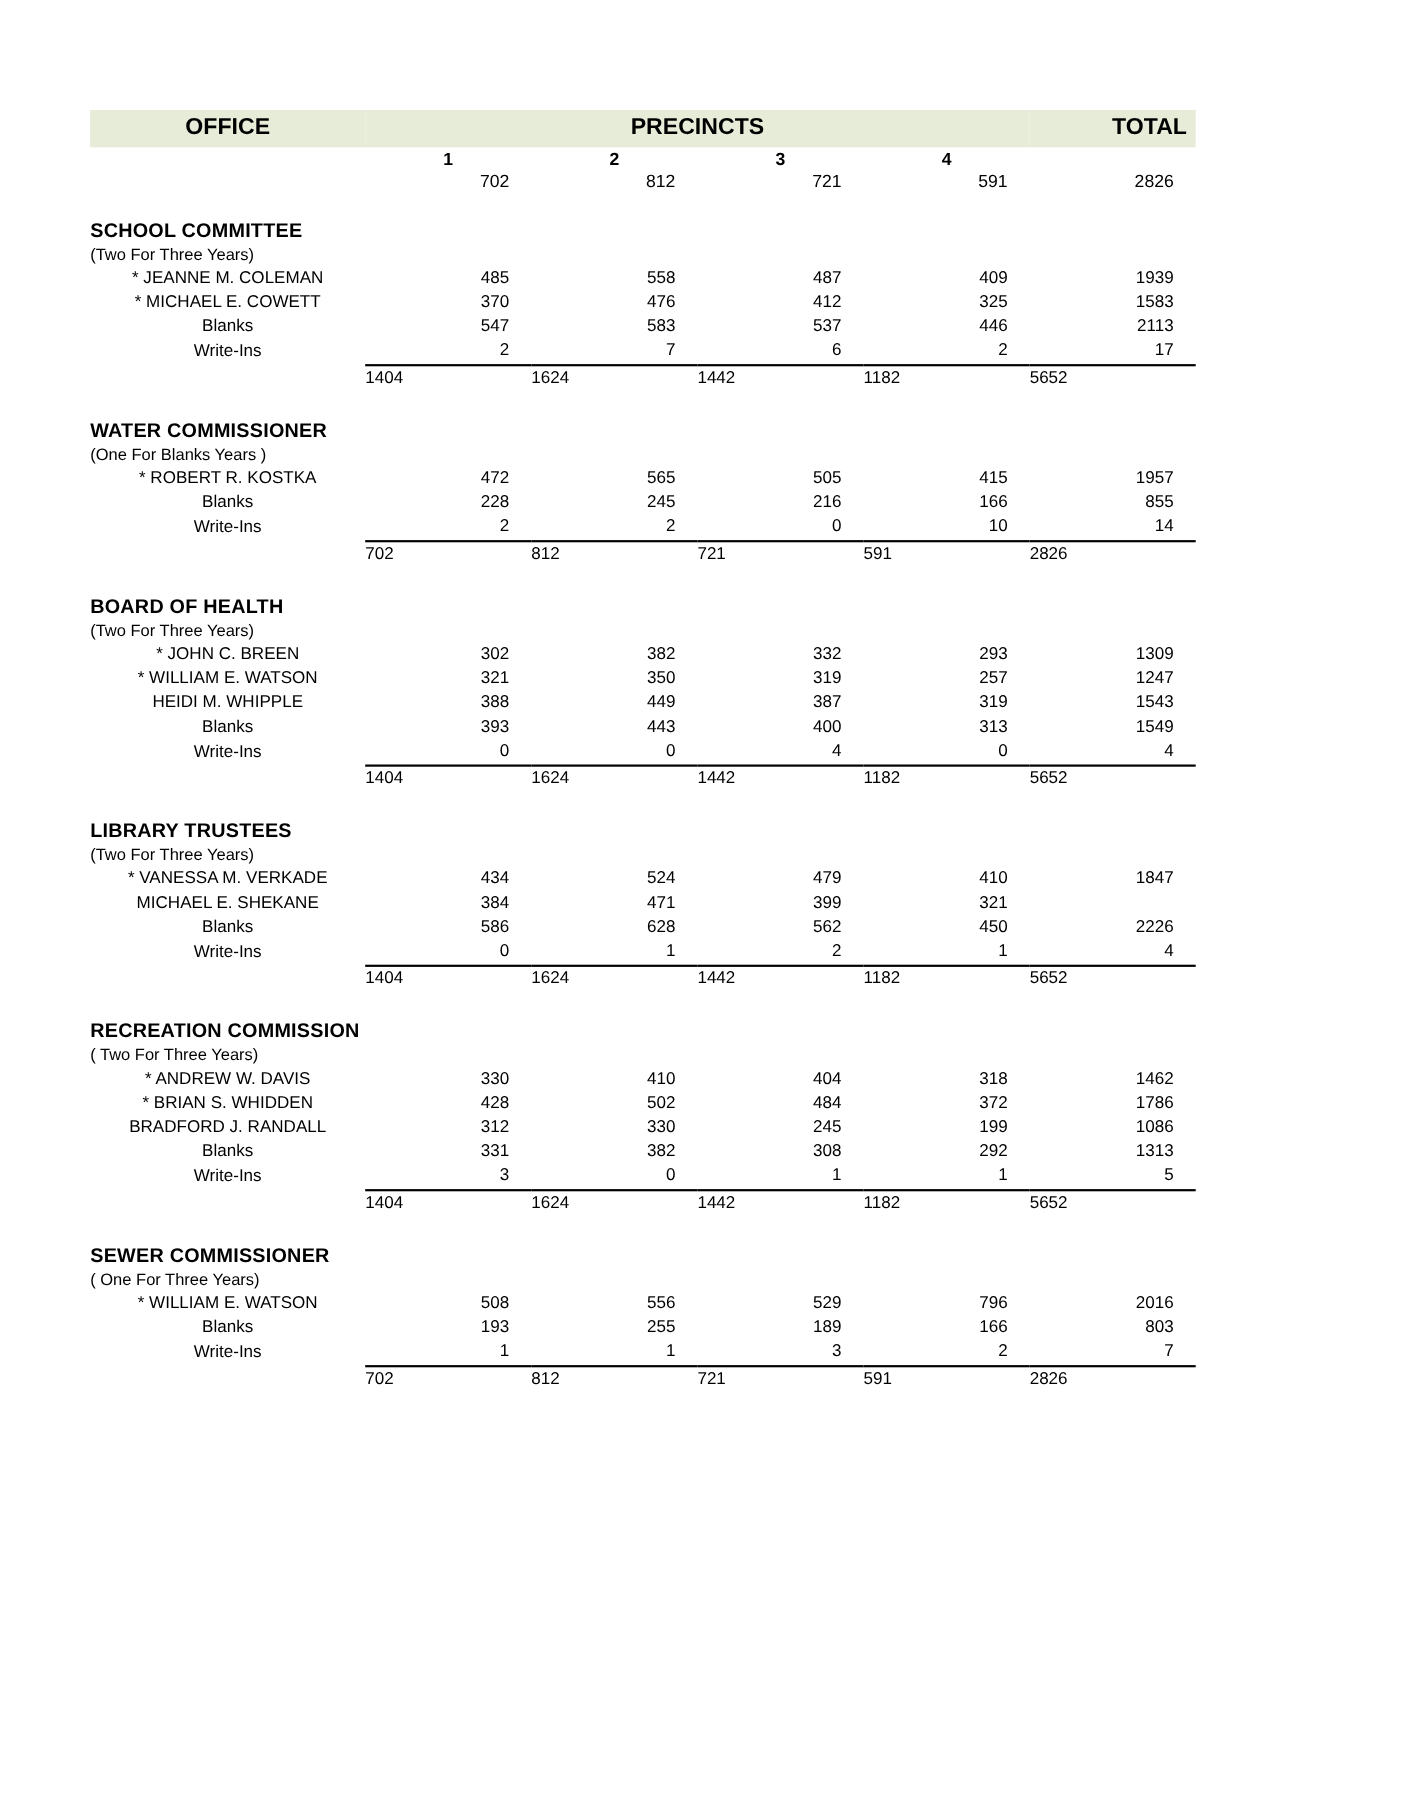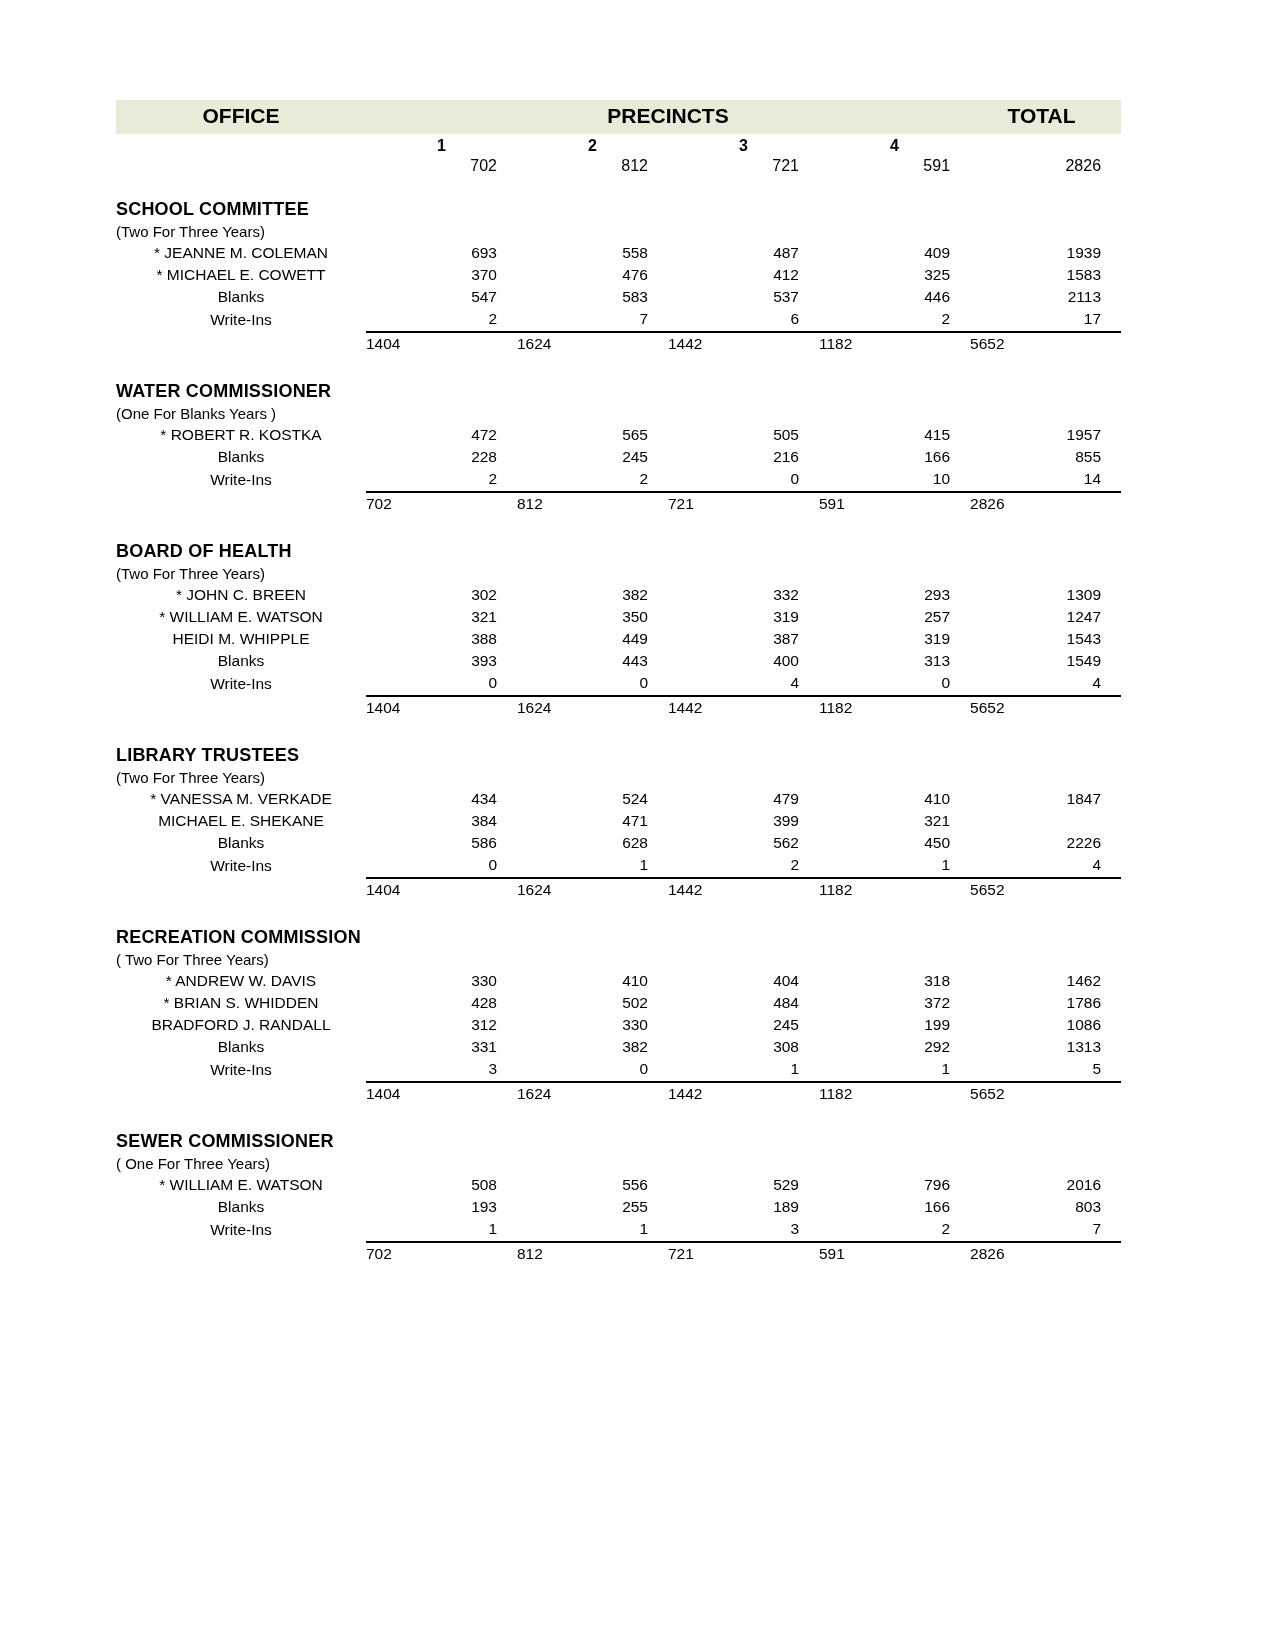--- a/index.html
+++ b/index.html
@@ -9,21 +9,21 @@
   }
   body {
     width: 1274px;
     height: 1649px;
     font-family: "Liberation Sans", sans-serif;
     color: #000000;
     position: relative;
     overflow: hidden;
   }
   .page {
-    padding: 100px 105px 0 116px;
+    padding: 100px 105px 0 82px;
     box-sizing: border-box;
     width: 1016px;
   }
   table.results {
     border-collapse: collapse;
     width: 1004px;
     table-layout: fixed;
   }
   table.results col.c-label { width: 250px; }
   table.results col.c-num  { width: 151px; }
@@ -31,21 +31,21 @@
   
   .hdr-band td {
     background: #e7ecd9;
     font-weight: bold;
     font-size: 21px;
     padding: 4px 0 6px 0;
     vertical-align: middle;
   }
   .hdr-office { text-align: center; }
   .hdr-precincts { text-align: center; }
-  .hdr-total { text-align: center; padding-right: 8px !important; }
+  .hdr-total { text-align: right; padding-right: 8px !important; }
 
   .precinct-nums td {
     font-weight: bold;
     font-size: 16px;
     text-align: center;
     padding: 3px 0 1px 0;
   }
   .precinct-totals td {
     font-size: 16px;
     text-align: right;
@@ -120,21 +120,21 @@
     </tbody>
     <tbody id="sections-body">
         <tr class="office-title">
           <td colspan="6">SCHOOL COMMITTEE</td>
         </tr>
         <tr class="office-sub">
           <td colspan="6">(Two For Three Years)</td>
         </tr>
         <tr class="cand">
           <td class="label">* JEANNE M. COLEMAN</td>
-          <td class="num">693</td>
+          <td class="num">485</td>
           <td class="num">558</td>
           <td class="num">487</td>
           <td class="num">409</td>
           <td class="num">1939</td>
         </tr>
         <tr class="cand">
           <td class="label">* MICHAEL E. COWETT</td>
           <td class="num">370</td>
           <td class="num">476</td>
           <td class="num">412</td>

